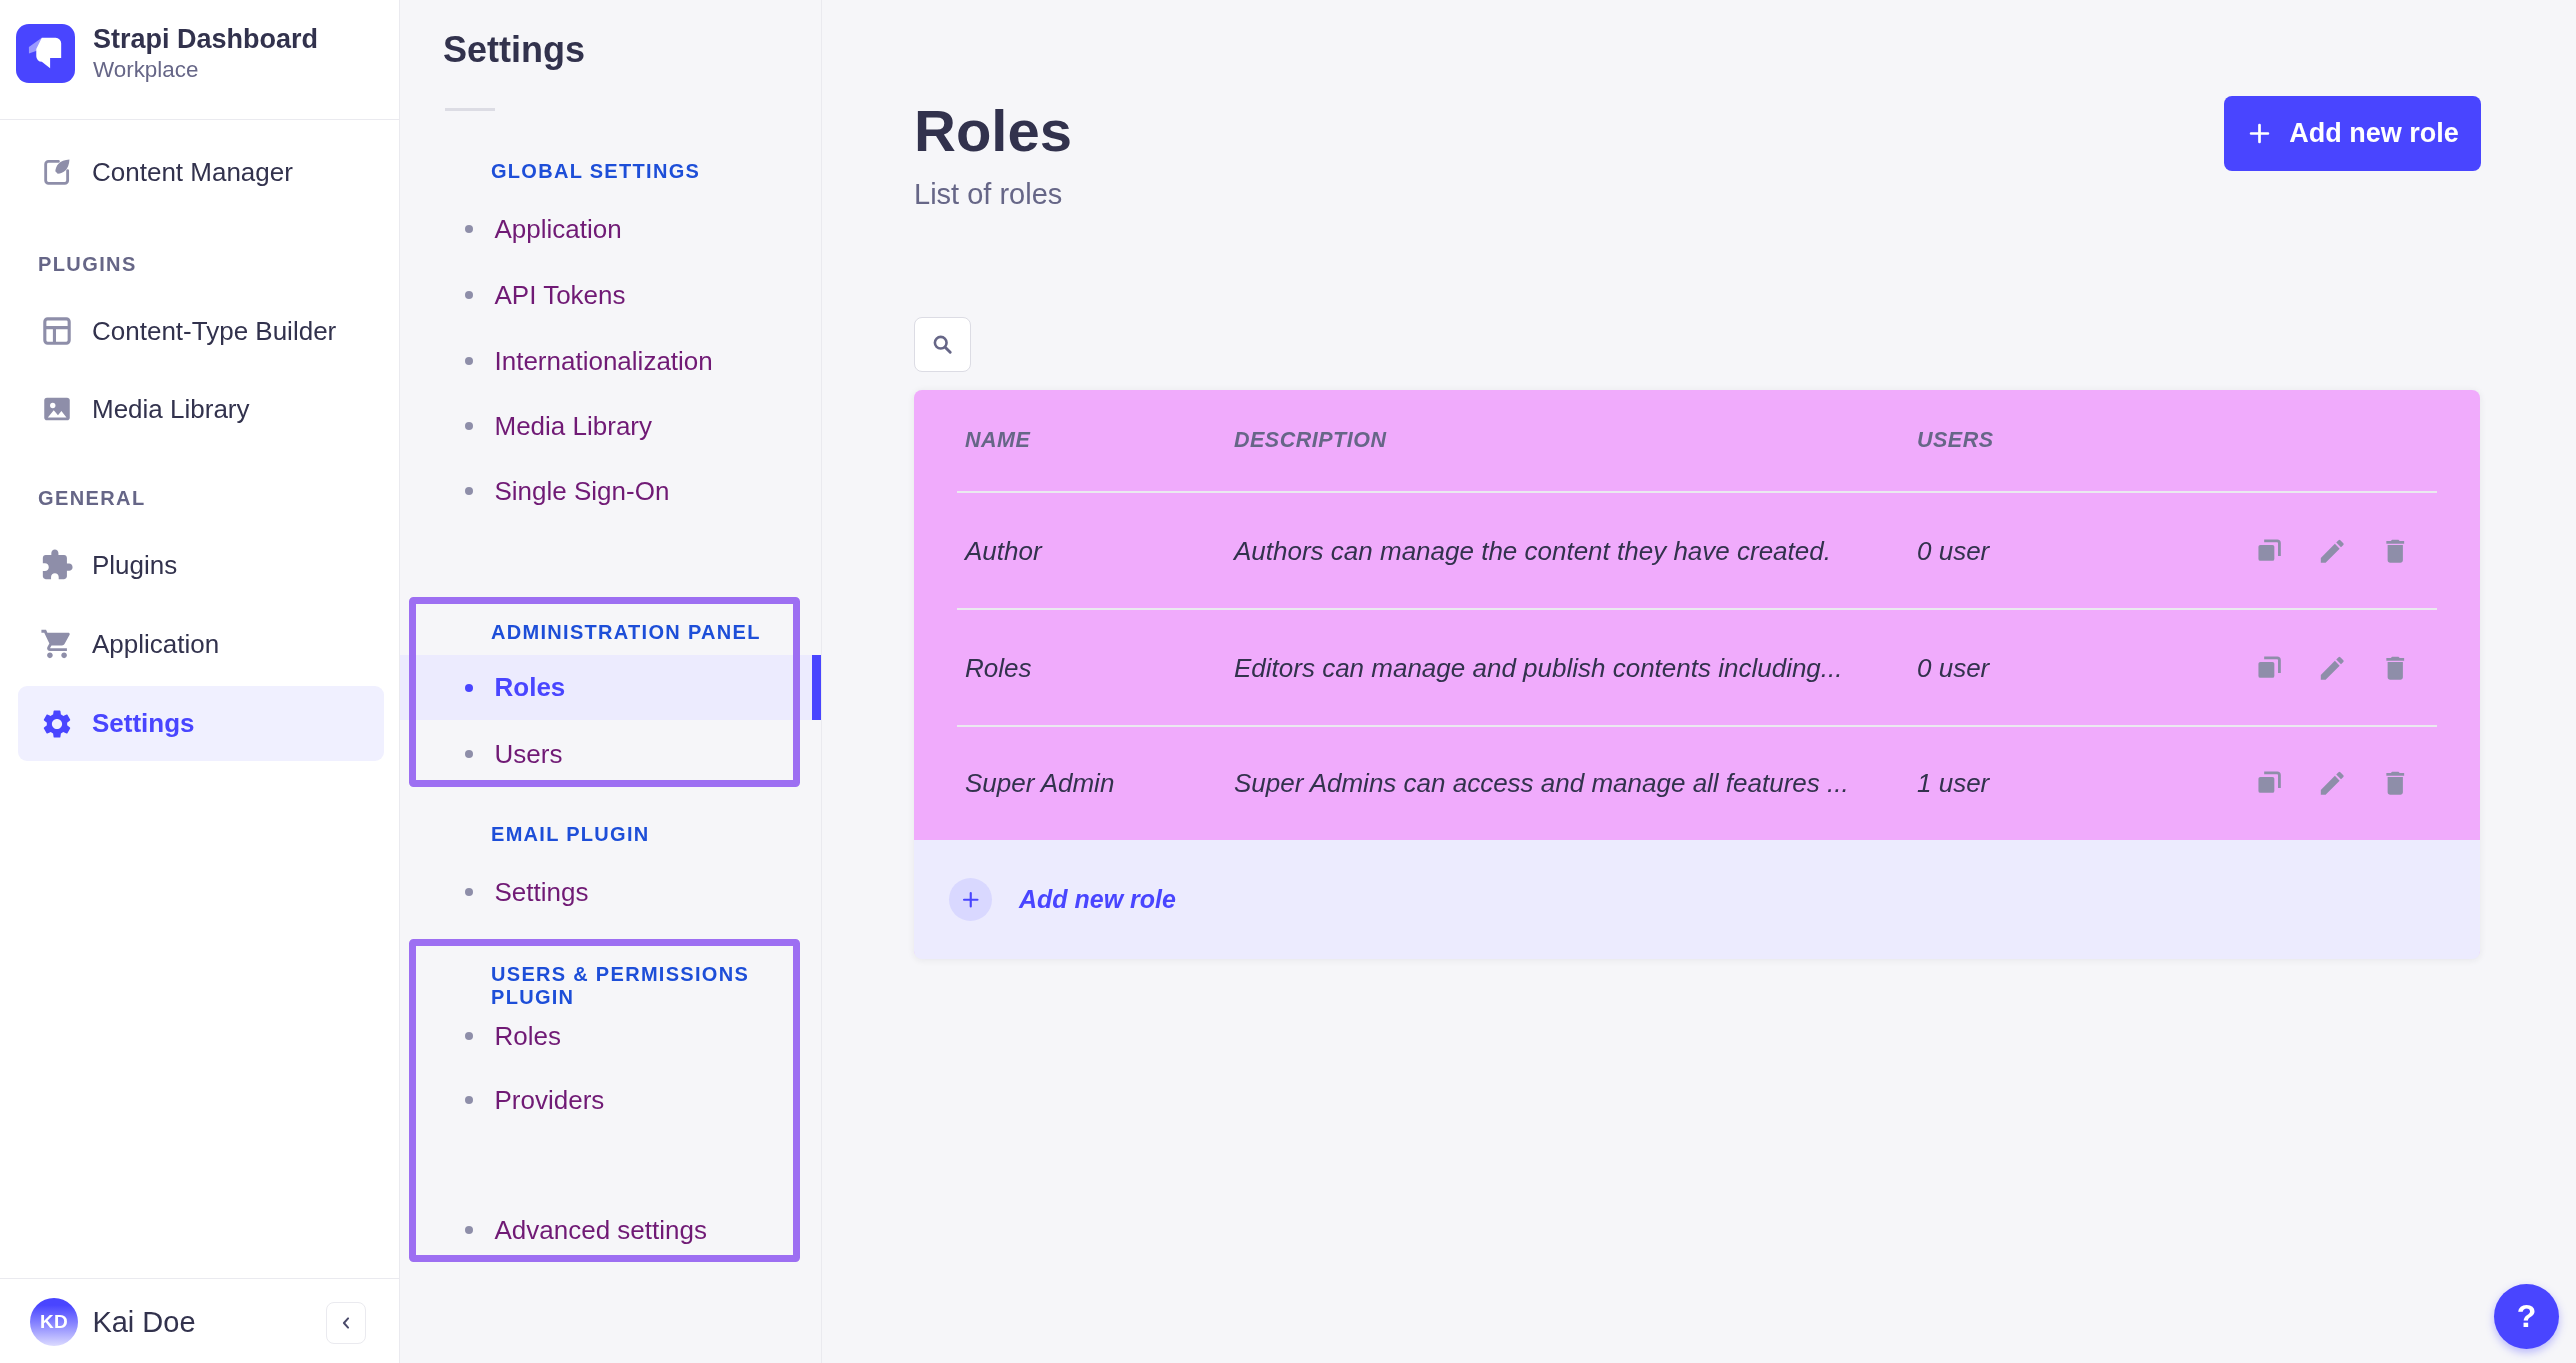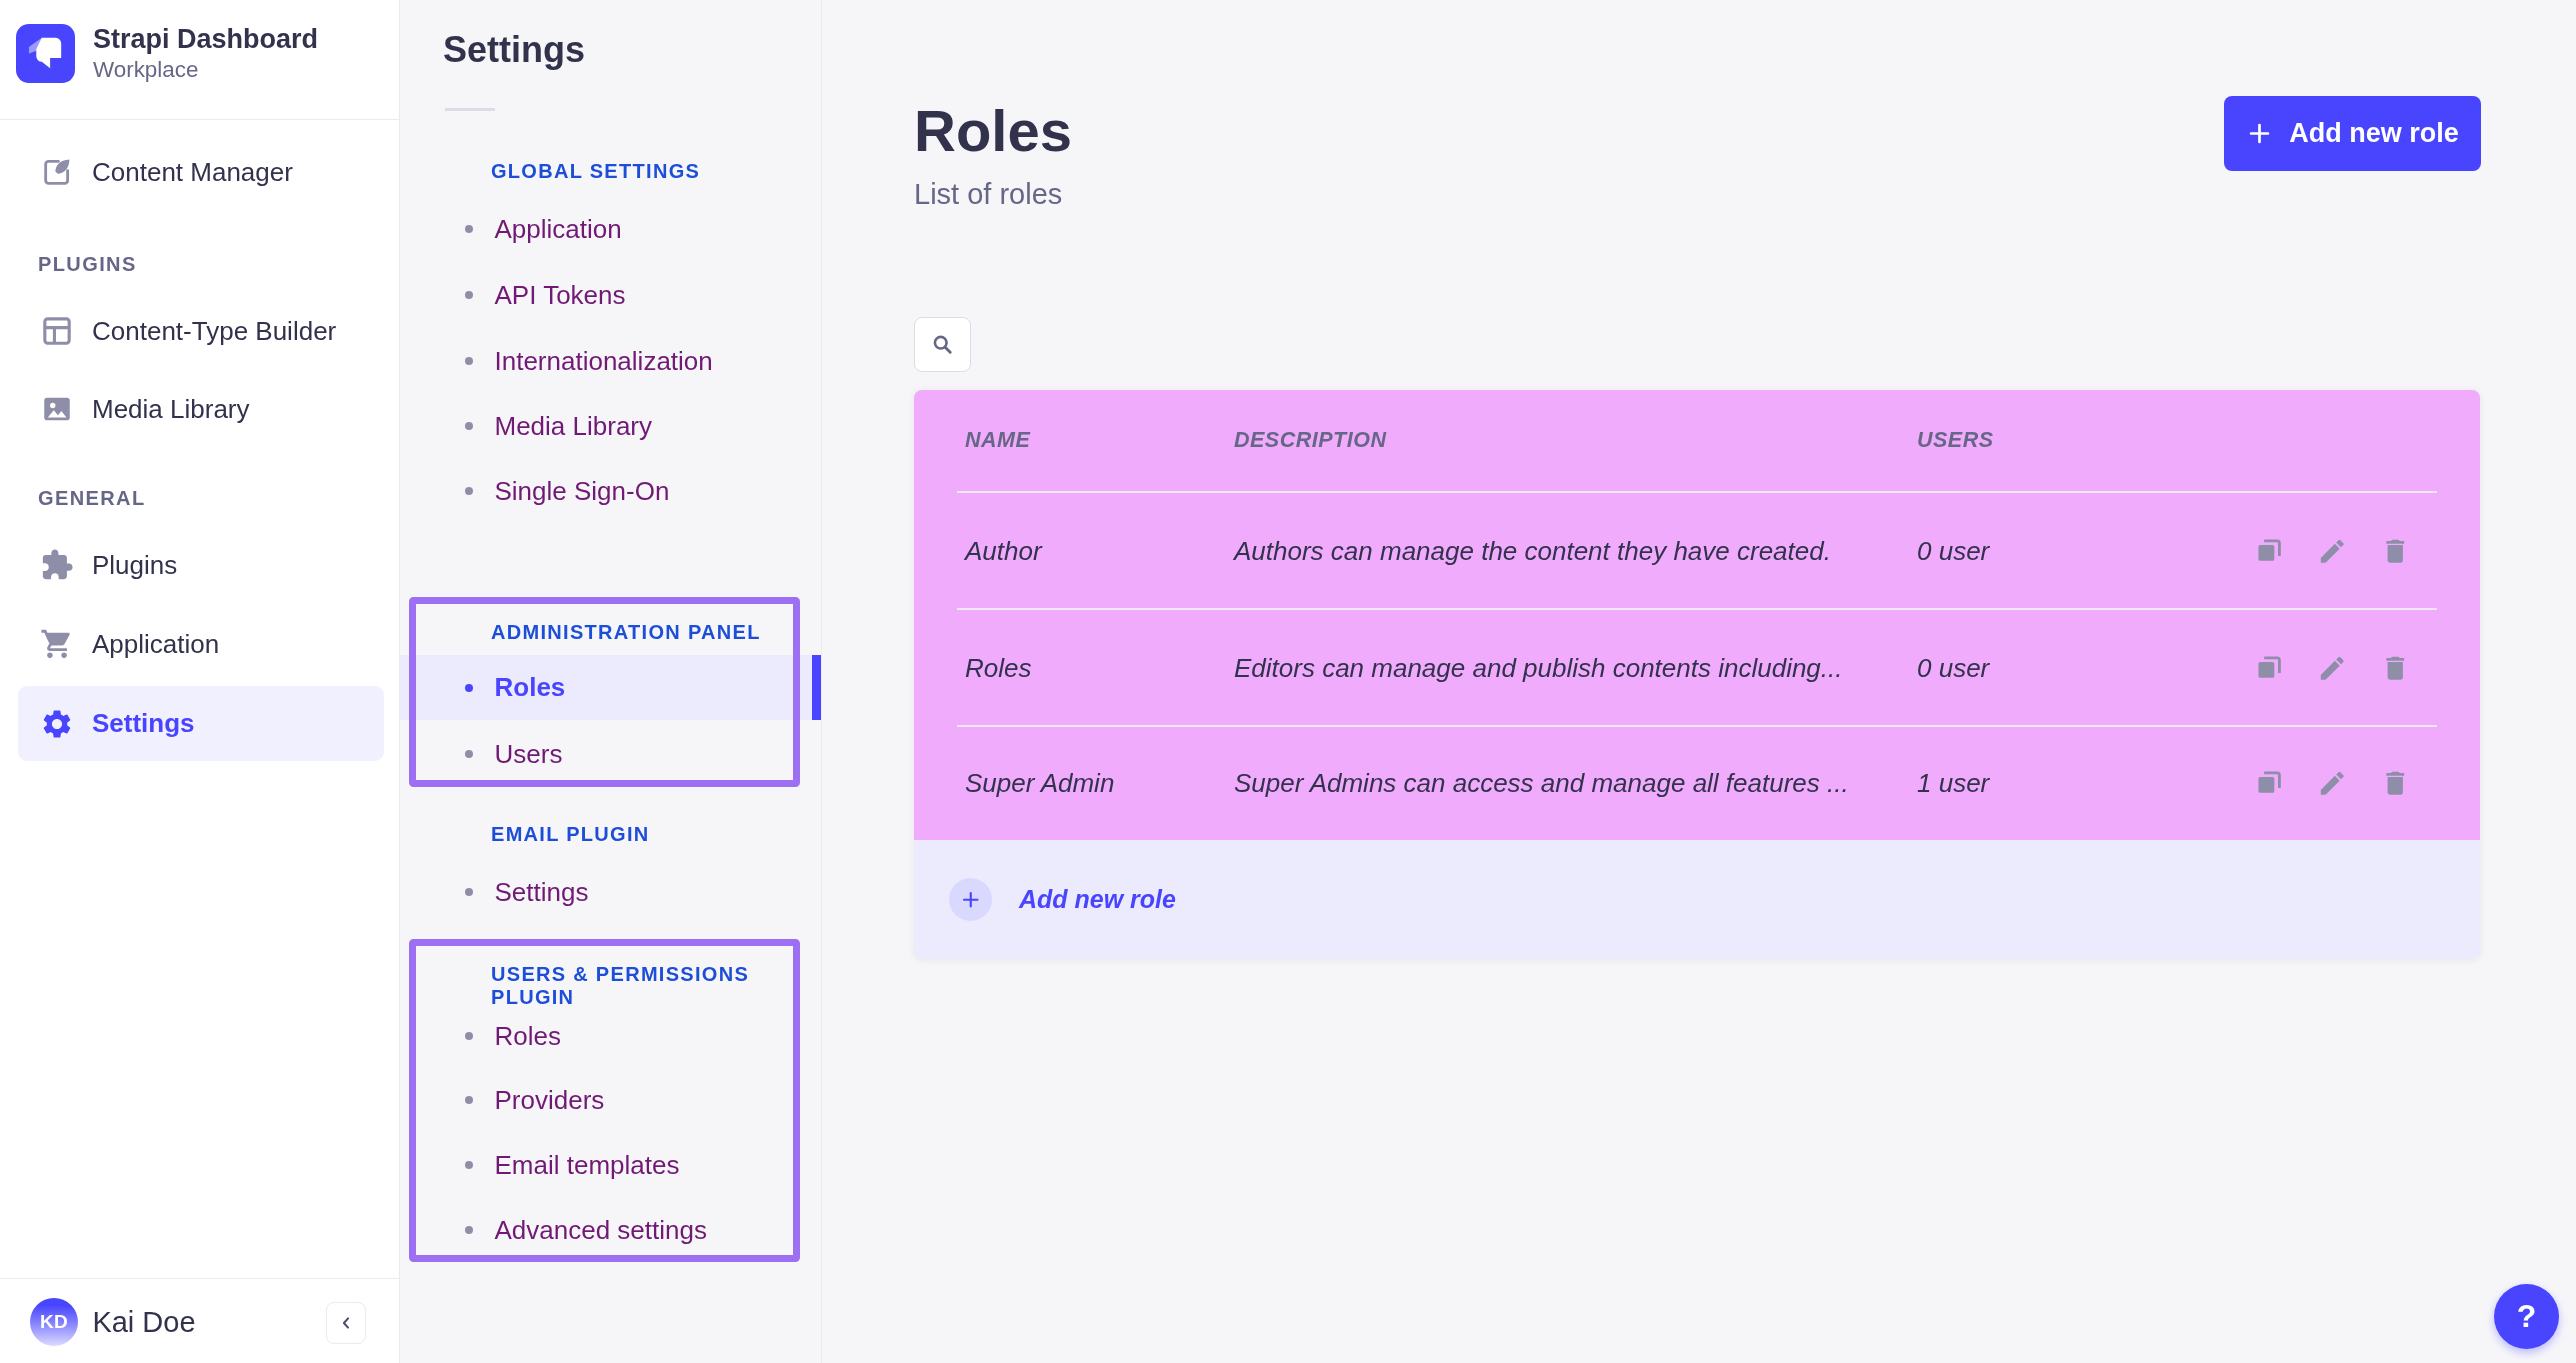--- a/index.html
+++ b/index.html
@@ -287,24 +287,20 @@
 
     <div class="subnav-section-label" style="top:963px">USERS &amp; PERMISSIONS PLUGIN</div>
     <div class="subnav-item" style="top:1012px">
         <span class="bullet"></span>
         <span>Roles</span>
       </div>
     <div class="subnav-item" style="top:1076px">
         <span class="bullet"></span>
         <span>Providers</span>
       </div>
-    <div class="subnav-item" style="top:1141px">
-        <span class="bullet"></span>
-        <span>Email templates</span>
-      </div>
     <div class="subnav-item" style="top:1206px">
         <span class="bullet"></span>
         <span>Advanced settings</span>
       </div>
     <div class="highlight-box" style="top:939px; height:323px"></div>
   </nav>
 
   <main class="main">
     <h1 class="page-title">Roles</h1>
     <div class="page-subtitle">List of roles</div>

